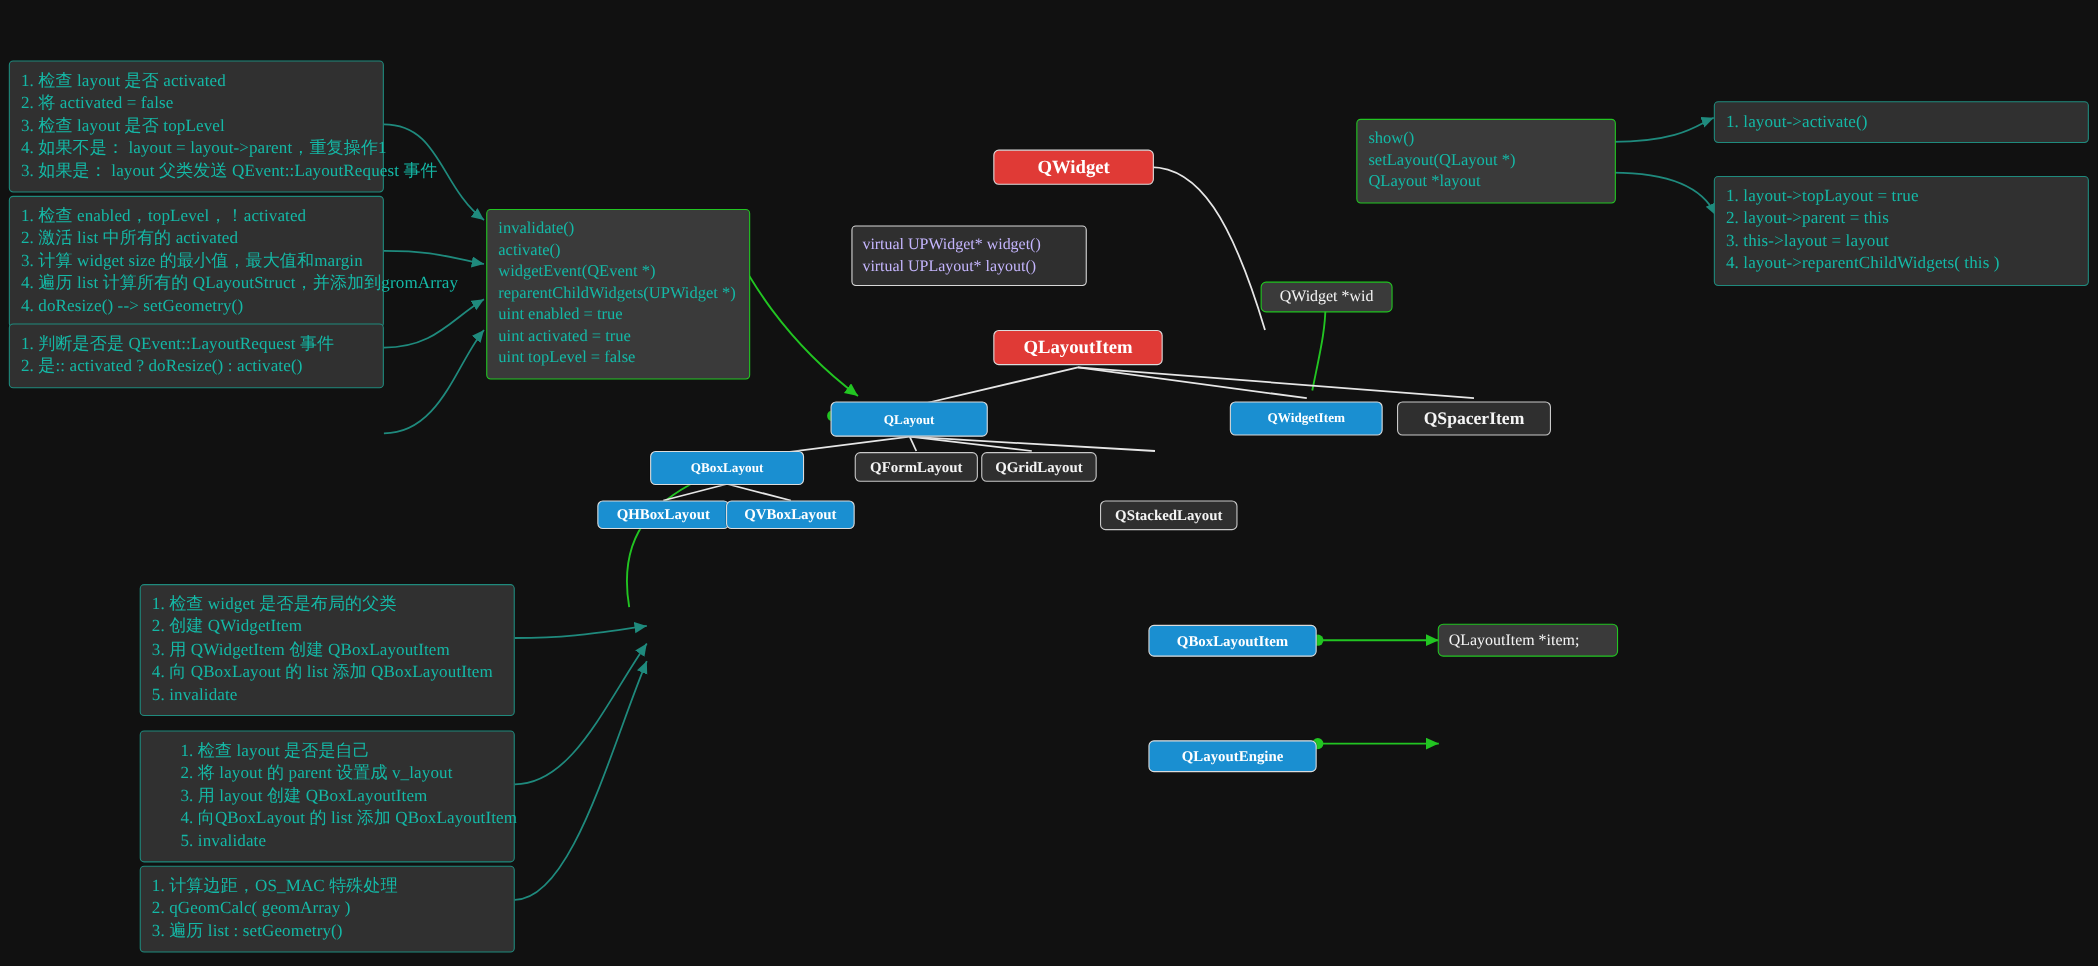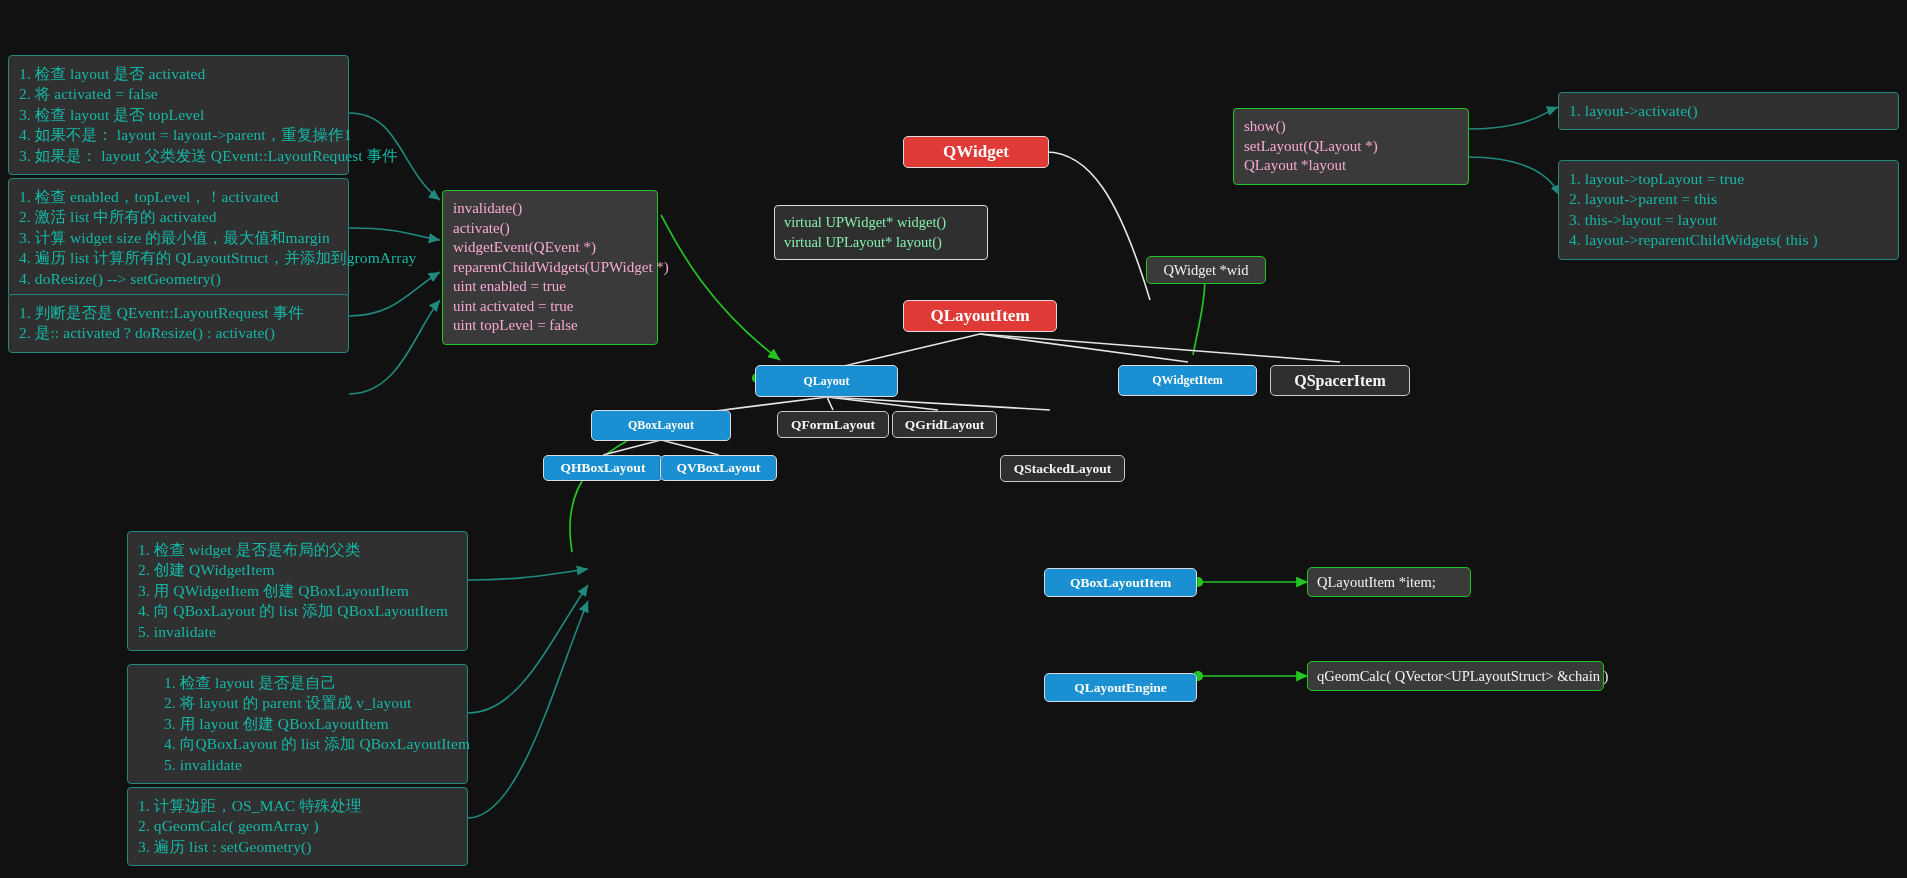--- a/index.html
+++ b/index.html
@@ -39,21 +39,21 @@
     padding: 8px 10px 8px 10px;
     white-space: nowrap;
     letter-spacing: 0.1px;
   }
   .note .ln { display: block; }
   
   .greenbox {
     background: #3a3a3a;
     border: 1.6px solid #22c522;
     border-radius: 4px;
-    color: #f9a8d4;
+    color: #14b8a6;
     font-size: 15px;
     line-height: 1.30;
     padding: 8px 10px;
     white-space: nowrap;
   }
   .greenbox .ln { display: block; min-height: 1em; }
   .greenbox .gap { height: 10px; }
   
   .greenslim {
     background: #3a3a3a;
@@ -109,21 +109,21 @@
     justify-content: center;
     text-align: center;
     white-space: nowrap;
   }
   .classdark.big { font-size: 16px; }
   
   .vbox {
     background: #2f2f2f;
     border: 1.5px solid #d8d8d8;
     border-radius: 4px;
-    color: #86efac;
+    color: #c4b5fd;
     font-size: 14.5px;
     line-height: 1.4;
     padding: 6px 9px;
     white-space: nowrap;
   }
   .vbox .ln { display: block; }
 </style>
 </head>
 <body>
 
@@ -221,21 +221,21 @@
     <span class="ln">4. 向QBoxLayout 的 list 添加 QBoxLayoutItem</span>
     <span class="ln">5. invalidate</span>
   </div>
 
   <div class="node note" style="left:127px; top:787px; width:341px;">
     <span class="ln">1. 计算边距，OS_MAC 特殊处理</span>
     <span class="ln">2. qGeomCalc( geomArray )</span>
     <span class="ln">3. 遍历 list : setGeometry()</span>
   </div>
 
-  <div class="node greenbox" style="left:442px; top:190px; width:216px;">
+  <div class="node greenbox" style="left:442px; top:190px; width:240px;">
     <span class="ln">invalidate()</span>
     <span class="ln">activate()</span>
     <span class="ln">widgetEvent(QEvent *)</span>
     <span class="ln">reparentChildWidgets(UPWidget *)</span>
     <span class="gap"></span>
     <span class="ln">uint enabled = true</span>
     <span class="ln">uint activated = true</span>
     <span class="ln">uint topLevel = false</span>
   </div>
 
@@ -316,17 +316,14 @@
   </div>
 
   <div class="node greenslim" style="left:1307px; top:567px; width:164px; height:30px;">
     <span>QLayoutItem *item;</span>
   </div>
 
   <div class="node classblue small" style="left:1044px; top:662px; width:153px; height:29px;margin-top:11px;">
     <span>QLayoutEngine</span>
   </div>
 
-  <div class="node greenslim" style="left:1307px; top:661px; width:297px; height:30px;">
-    <span>qGeomCalc( QVector&lt;UPLayoutStruct&gt; &amp;chain )</span>
-  </div>
 
 </div>
 
 </body></html>

